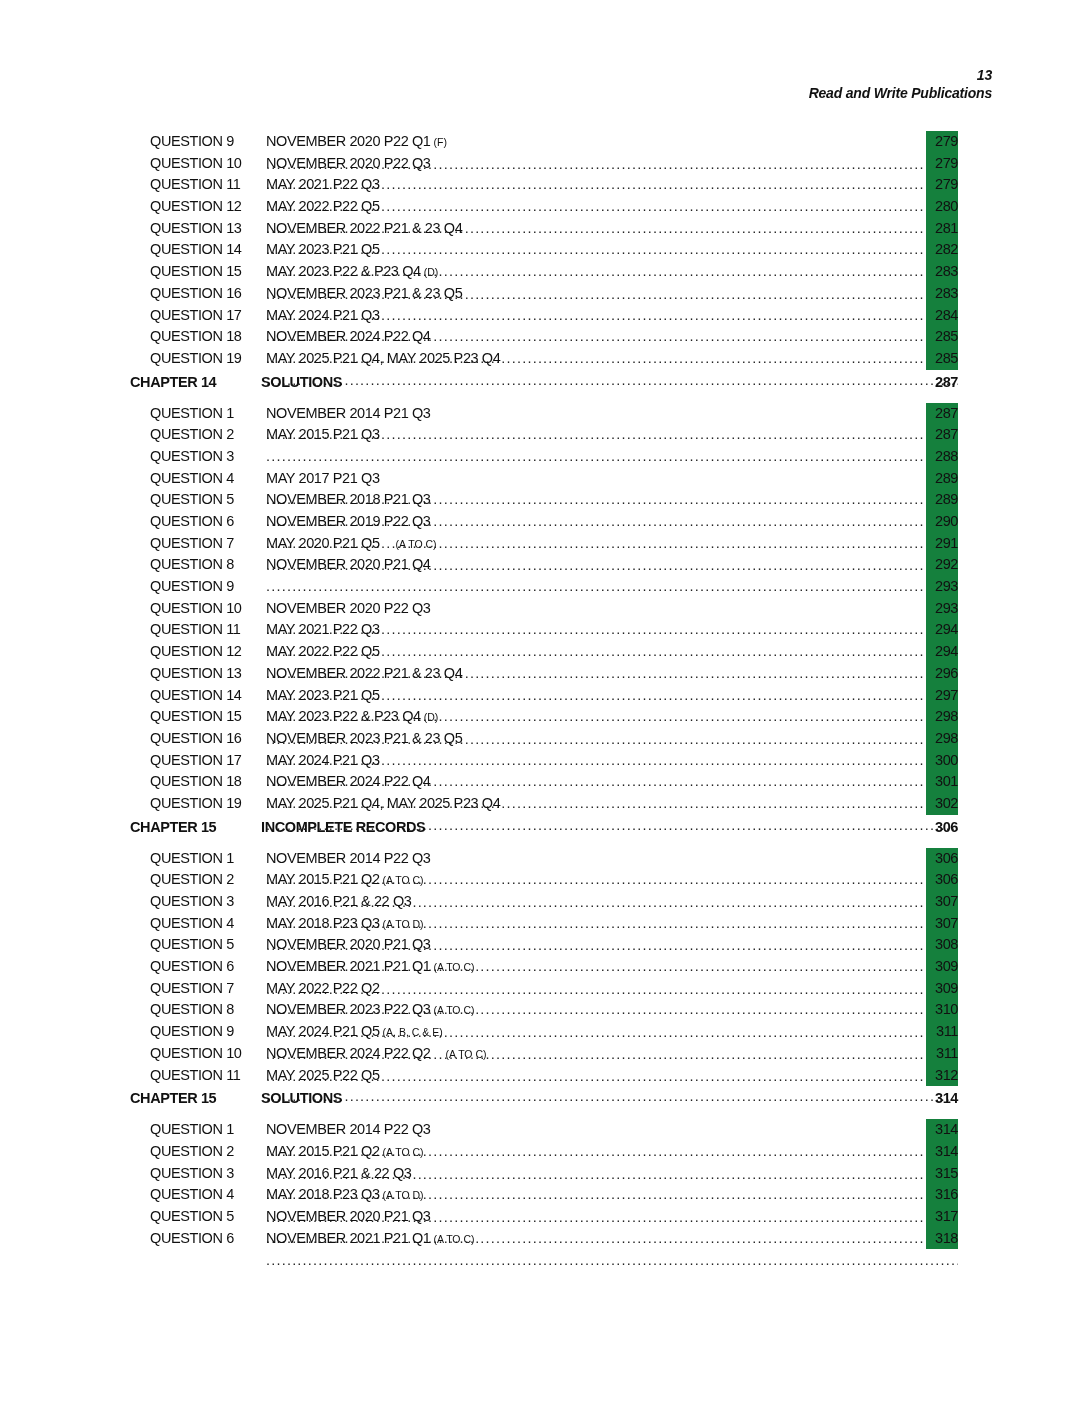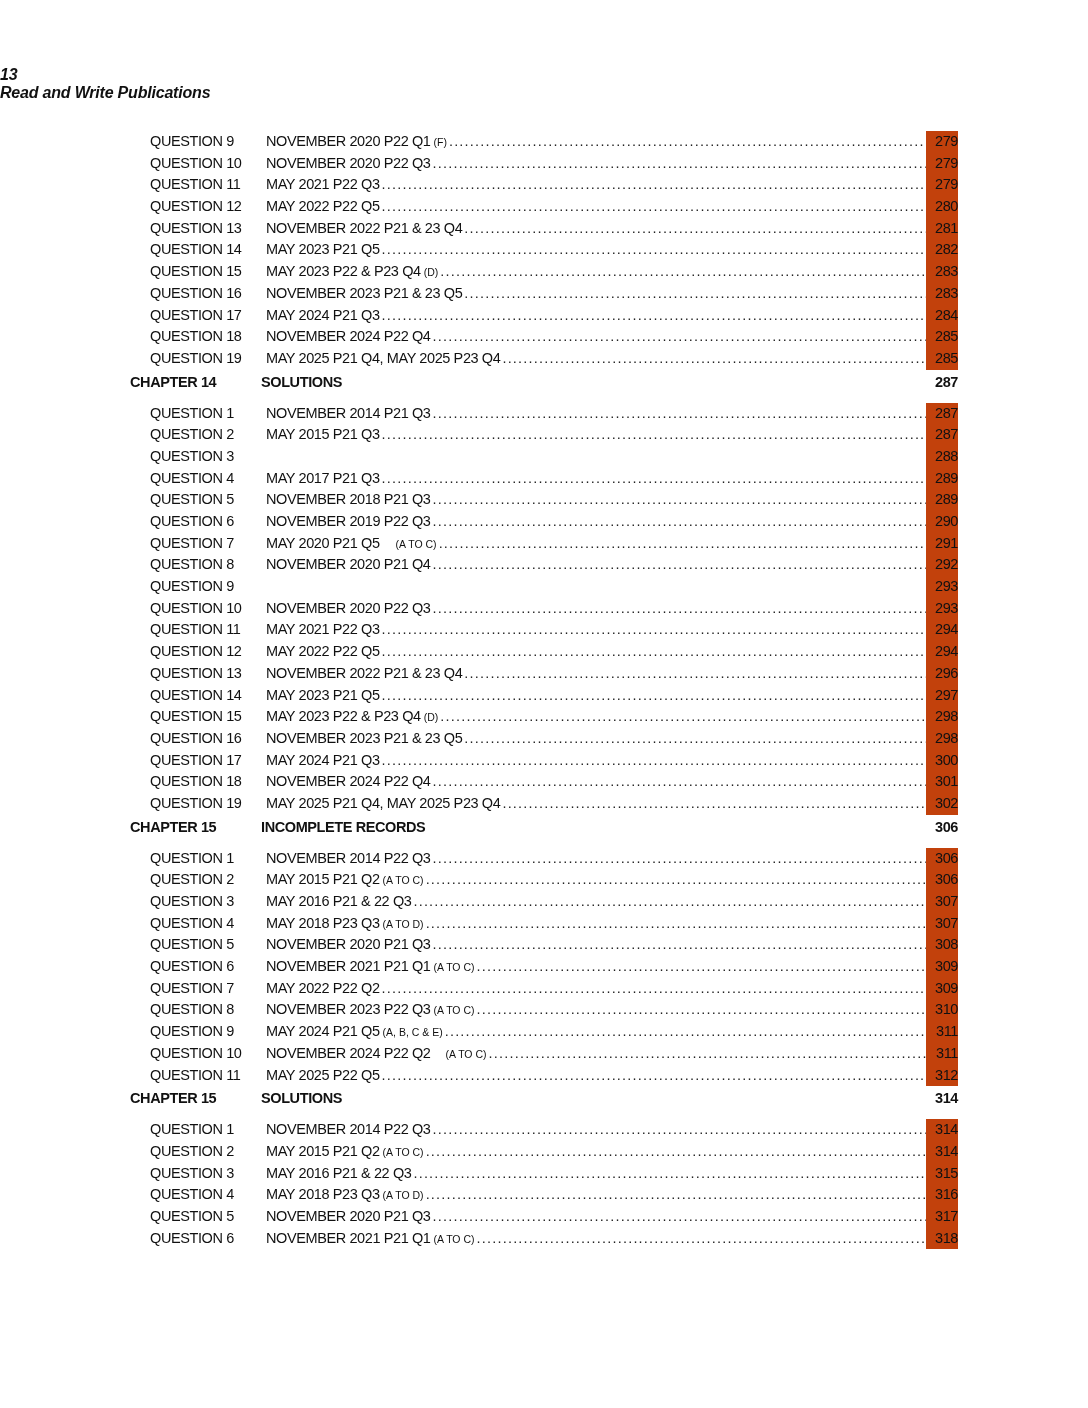--- a/index.html
+++ b/index.html
@@ -12,24 +12,24 @@
     body {
       font-family: "Liberation Sans", "DejaVu Sans", sans-serif;
       color: #111111;
       position: relative;
     }
     .page-header {
       position: absolute;
       top: 66px;
       left: 0;
       width: 992px;
-      text-align: left;
+      text-align: right;
       font-style: italic;
       font-weight: bold;
-      font-size: 16px;
+      font-size: 14px;
       line-height: 18px;
       letter-spacing: -0.2px;
     }
     .toc {
       position: absolute;
       top: 131px;
       left: 0;
       width: 1088px;
     }
     .row {
@@ -44,38 +44,39 @@
       position: absolute;
       left: 150px;
       width: 114px;
     }
     .row .entry {
       position: absolute;
       left: 266px;
       right: 130px;
       display: flex;
       overflow: hidden;
+      flex-direction: column;
     }
     .row .title { flex: 0 0 auto; padding-right: 2px; }
     .row .title .sc { font-size: 10.5px; letter-spacing: 0; }
     .row .leader {
       flex: 1 1 auto;
       overflow: hidden;
       letter-spacing: 1.2px;
       color: #222;
     }
     .row .leader::before {
       content: "................................................................................................................................................................................................................................................";
     }
     .row .page {
       position: absolute;
       right: 130px;
       width: 32px;
       text-align: right;
-      background: #c2410c;
+      background: #15803d;
       padding-left: 1px;
     }
     .chapter {
       position: relative;
       height: 32px;
       font-weight: bold;
       font-size: 14.5px;
       line-height: 22px;
       letter-spacing: -0.4px;
       padding-top: 0;

